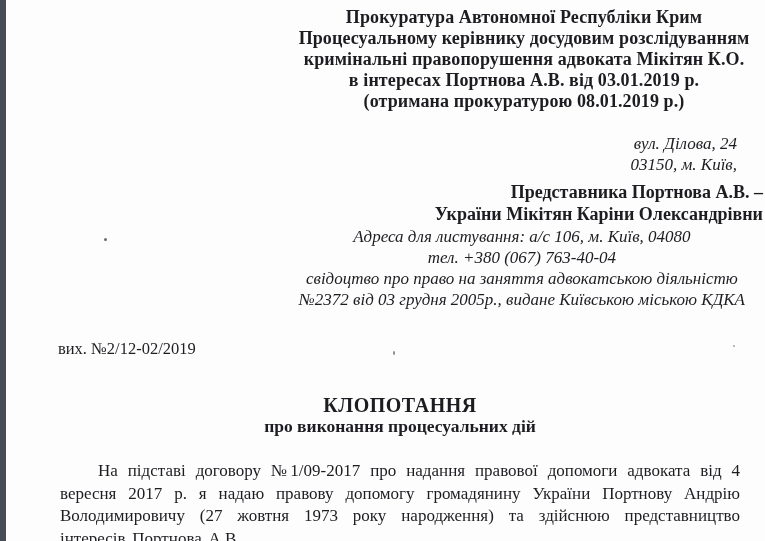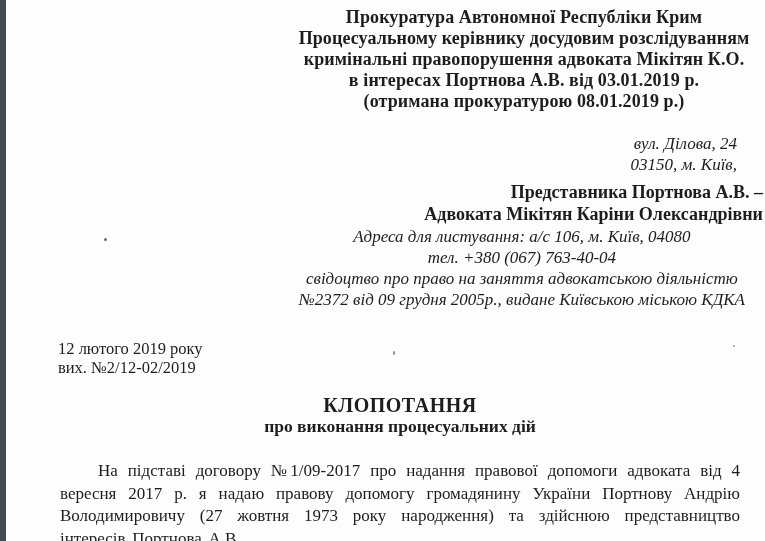--- a/index.html
+++ b/index.html
@@ -107,32 +107,31 @@
   <div>(отримана прокуратурою 08.01.2019 р.)</div>
 </div>
 
 <div class="recipient-address">
   <div>вул. Ділова, 24</div>
   <div>03150, м. Київ,</div>
 </div>
 
 <div class="sender-block">
   <div>Представника Портнова А.В. –</div>
-  <div>Адвоката Мікітян Каріни Олександрівни</div>
+  <div>України Мікітян Каріни Олександрівни</div>
 </div>
 
 <div class="sender-details">
   <div>Адреса для листування: а/с 106, м. Київ, 04080</div>
   <div>тел. +380 (067) 763-40-04</div>
   <div>свідоцтво про право на заняття адвокатською діяльністю</div>
-  <div>№2372 від 09 грудня 2005р., видане Київською міською КДКА</div>
+  <div>№2372 від 03 грудня 2005р., видане Київською міською КДКА</div>
 </div>
 
 <div class="date-block">
-  <div>12 лютого 2019 року</div>
   <div>вих. №2/12-02/2019</div>
 </div>
 
 <div class="title-block">
   <div class="doc-title">КЛОПОТАННЯ</div>
   <div class="doc-subtitle">про виконання процесуальних дій</div>
 </div>
 
 <div class="body-paragraph">На підставі договору №1/09-2017 про надання правової допомоги адвоката від 4 вересня 2017 р. я надаю правову допомогу громадянину України Портнову Андрію Володимировичу (27 жовтня 1973 року народження) та здійснюю представництво інтересів Портнова А.В.</div>
 

